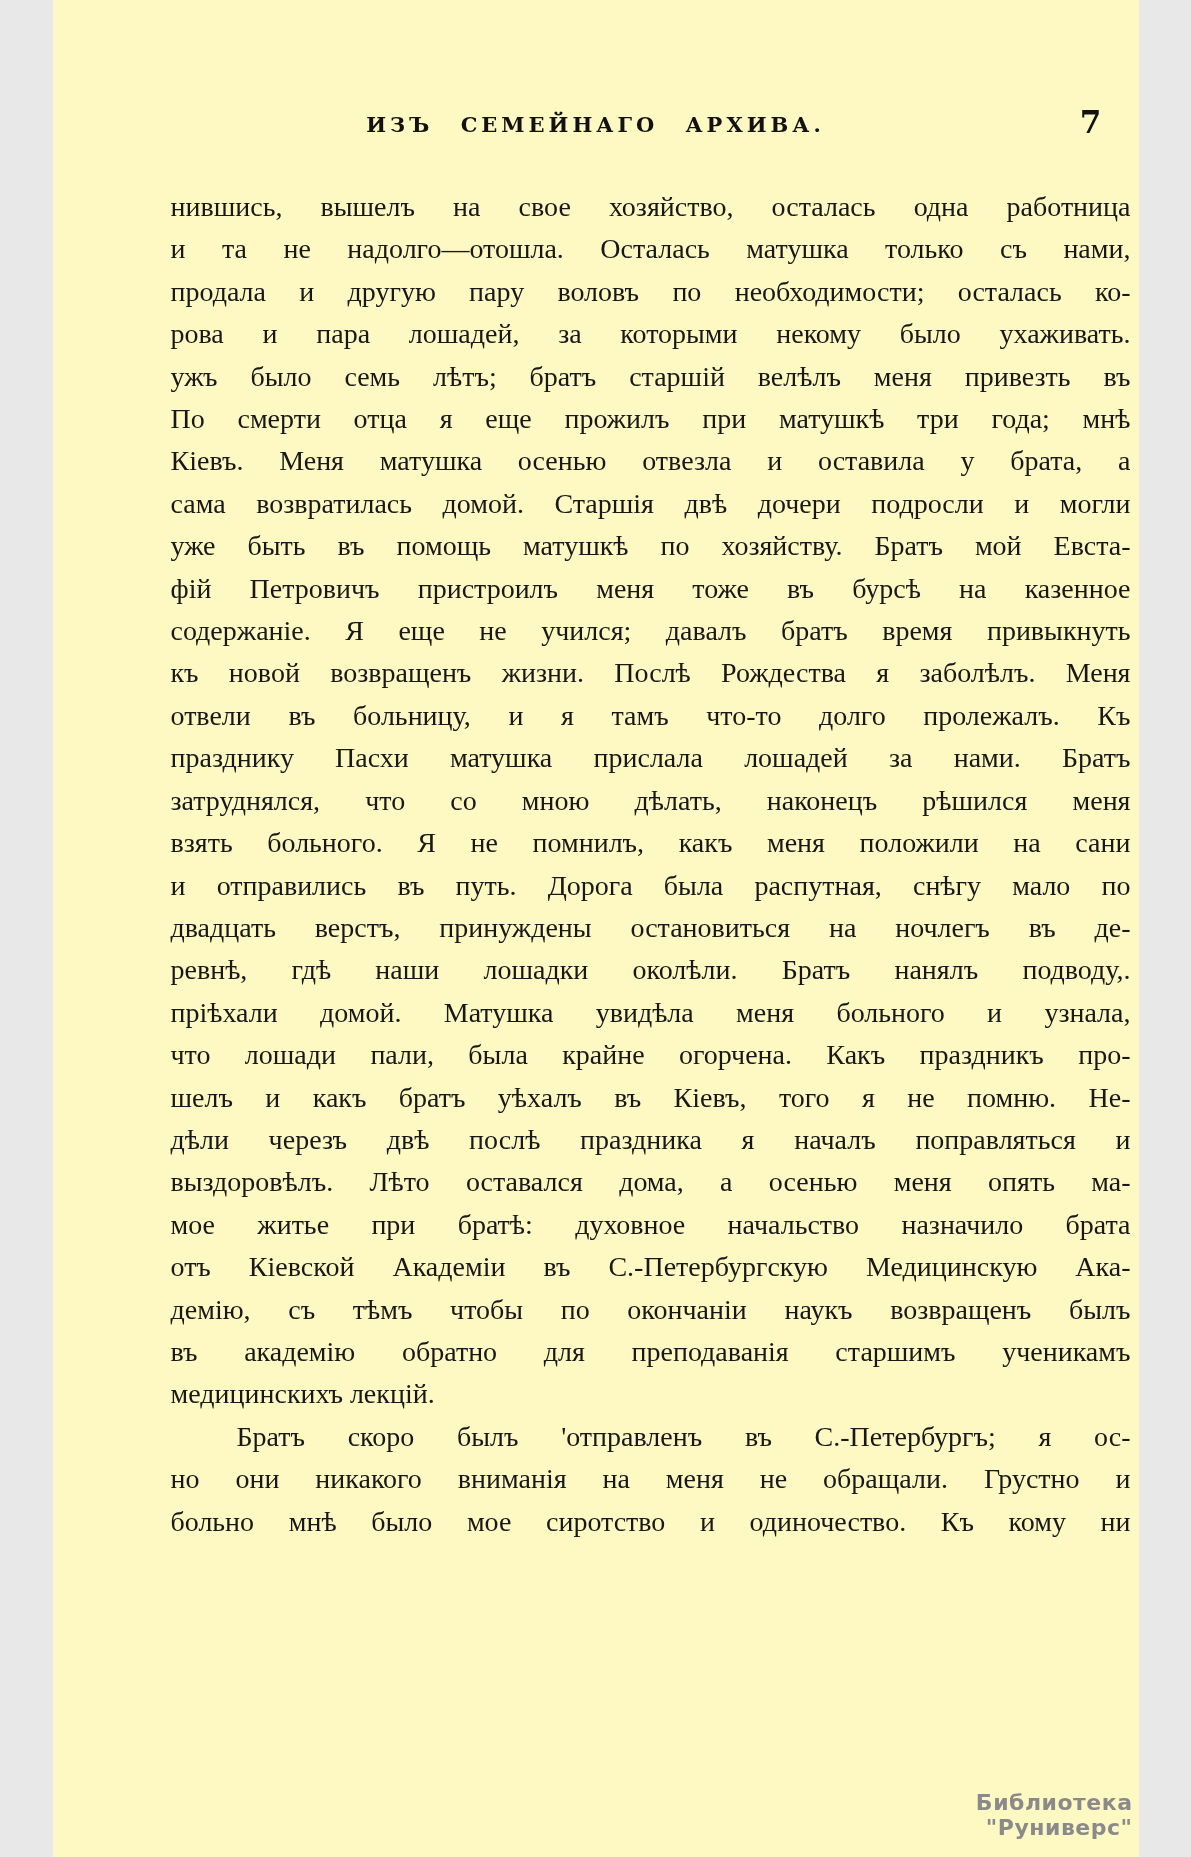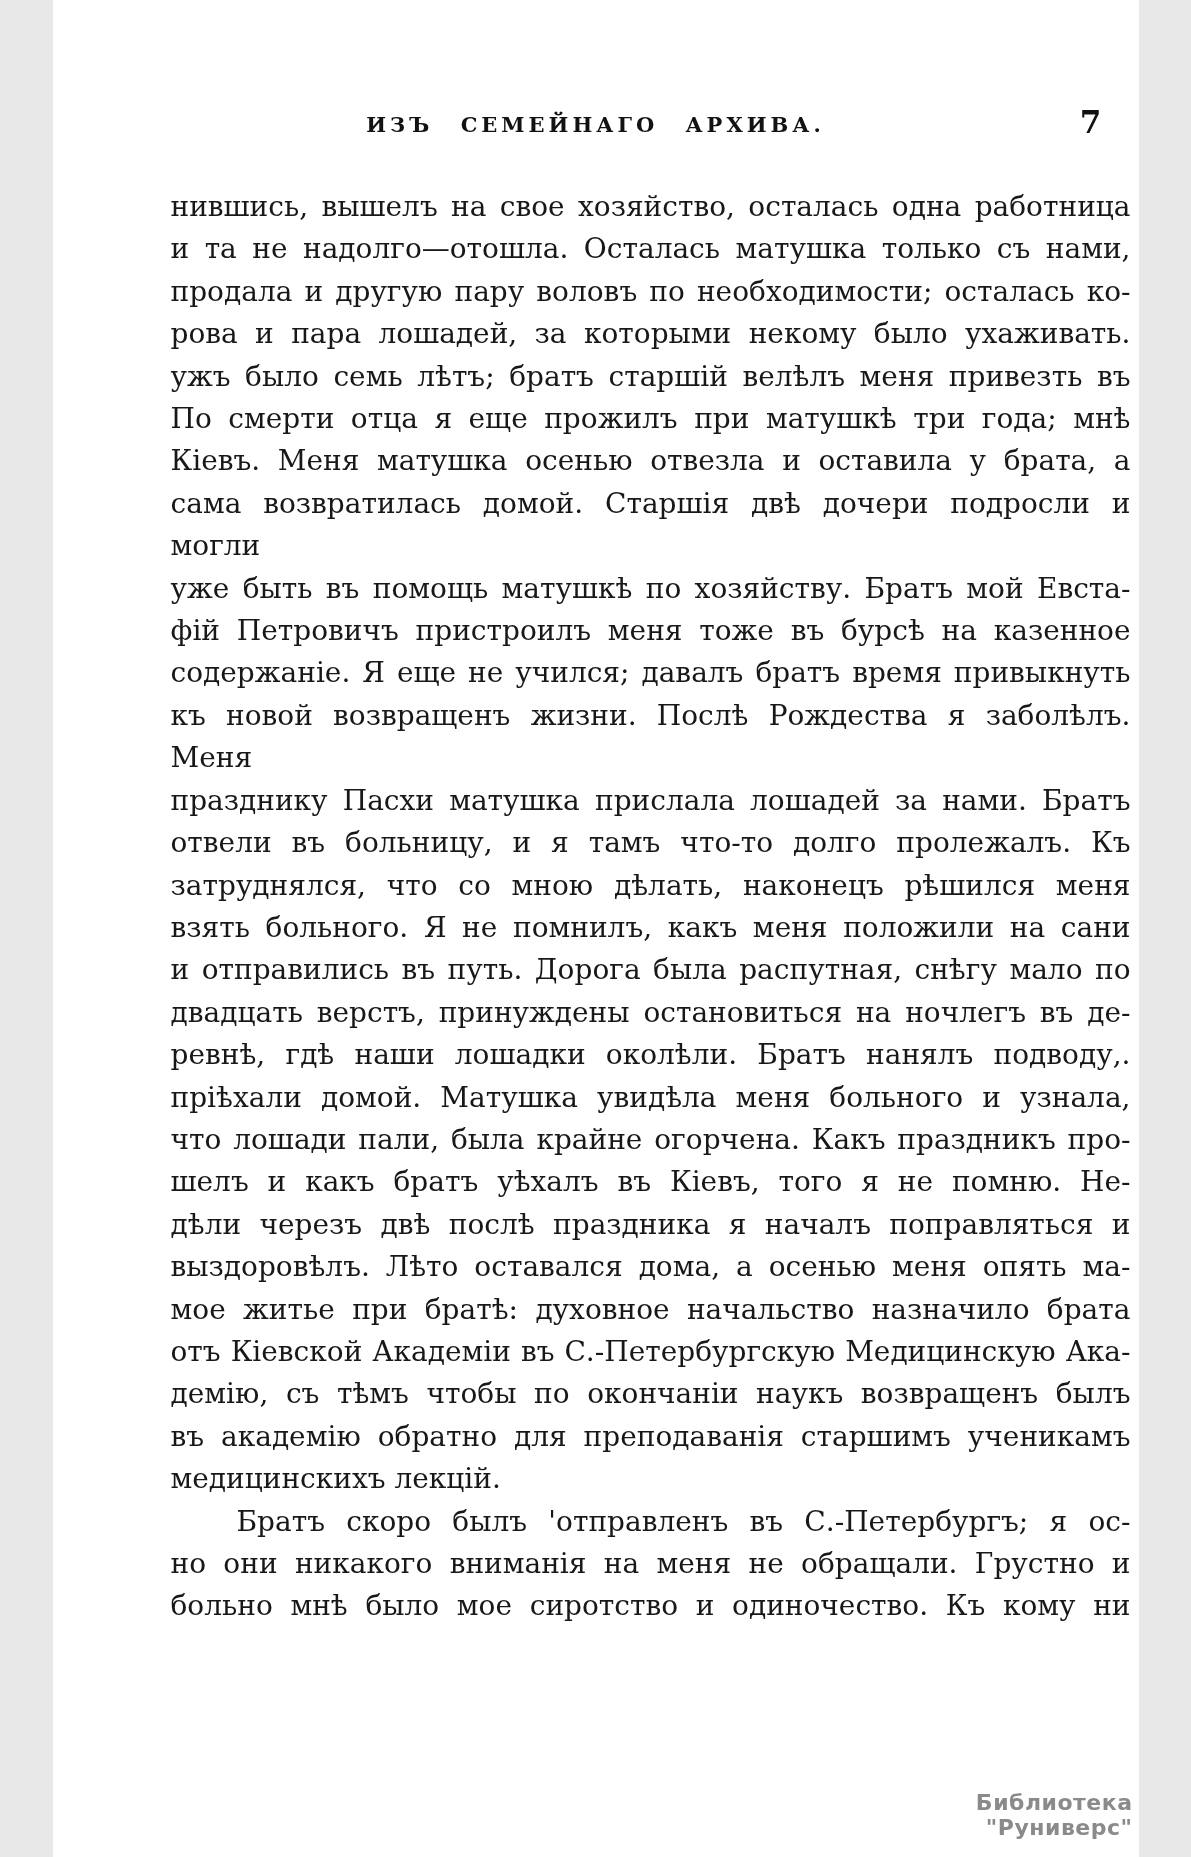--- a/index.html
+++ b/index.html
@@ -5,21 +5,21 @@
   html, body {
     margin: 0;
     padding: 0;
     background: #e8e8e8;
   }
   .page {
     position: relative;
     width: 1086px;
     height: 1857px;
     margin: 0 auto;
-    background: #ffffff;
+    background: #fef9c3;
     color: #161616;
     font-family: "DejaVu Serif", "Liberation Serif", serif;
     overflow: hidden;
   }
   .running-head {
     position: absolute;
     top: 112px;
     left: 0;
     width: 100%;
     text-align: center;
@@ -40,20 +40,21 @@
     color: #121212;
   }
   .body-text {
     position: absolute;
     top: 186px;
     left: 118px;
     width: 960px;
     font-size: 28px;
     line-height: 42.4px;
     color: #181818;
+    font-family: Liberation Serif, serif;
   }
   .line {
     text-align: justify;
     text-align-last: justify;
     white-space: normal;
   }
   .line.end {
     text-align-last: left;
   }
   .line.indent {
@@ -86,22 +87,22 @@
     <div class="line">продала и другую пару воловъ по необходимости; осталась ко-</div>
     <div class="line">рова и пара лошадей, за которыми некому было ухаживать.</div>
     <div class="line">ужъ было семь лѣтъ; братъ старшій велѣлъ меня привезть въ</div>
     <div class="line">По смерти отца я еще прожилъ при матушкѣ три года; мнѣ</div>
     <div class="line">Кіевъ. Меня матушка осенью отвезла и оставила у брата, а</div>
     <div class="line">сама возвратилась домой. Старшія двѣ дочери подросли и могли</div>
     <div class="line">уже быть въ помощь матушкѣ по хозяйству. Братъ мой Евста-</div>
     <div class="line">фій Петровичъ пристроилъ меня тоже въ бурсѣ на казенное</div>
     <div class="line">содержаніе. Я еще не учился; давалъ братъ время привыкнуть</div>
     <div class="line">къ новой возвращенъ жизни. Послѣ Рождества я заболѣлъ. Меня</div>
+    <div class="line">отвели въ больницу, и я тамъ что-то долго пролежалъ. Къ</div>
     <div class="line">празднику Пасхи матушка прислала лошадей за нами. Братъ</div>
-    <div class="line">отвели въ больницу, и я тамъ что-то долго пролежалъ. Къ</div>
     <div class="line">затруднялся, что со мною дѣлать, наконецъ рѣшился меня</div>
     <div class="line">взять больного. Я не помнилъ, какъ меня положили на сани</div>
     <div class="line">и отправились въ путь. Дорога была распутная, снѣгу мало по</div>
     <div class="line">двадцать верстъ, принуждены остановиться на ночлегъ въ де-</div>
     <div class="line">ревнѣ, гдѣ наши лошадки околѣли. Братъ нанялъ подводу,.</div>
     <div class="line">пріѣхали домой. Матушка увидѣла меня больного и узнала,</div>
     <div class="line">что лошади пали, была крайне огорчена. Какъ праздникъ про-</div>
     <div class="line">шелъ и какъ братъ уѣхалъ въ Кіевъ, того я не помню. Не-</div>
     <div class="line">дѣли черезъ двѣ послѣ праздника я началъ поправляться и</div>
     <div class="line">выздоровѣлъ. Лѣто оставался дома, а осенью меня опять ма-</div>

